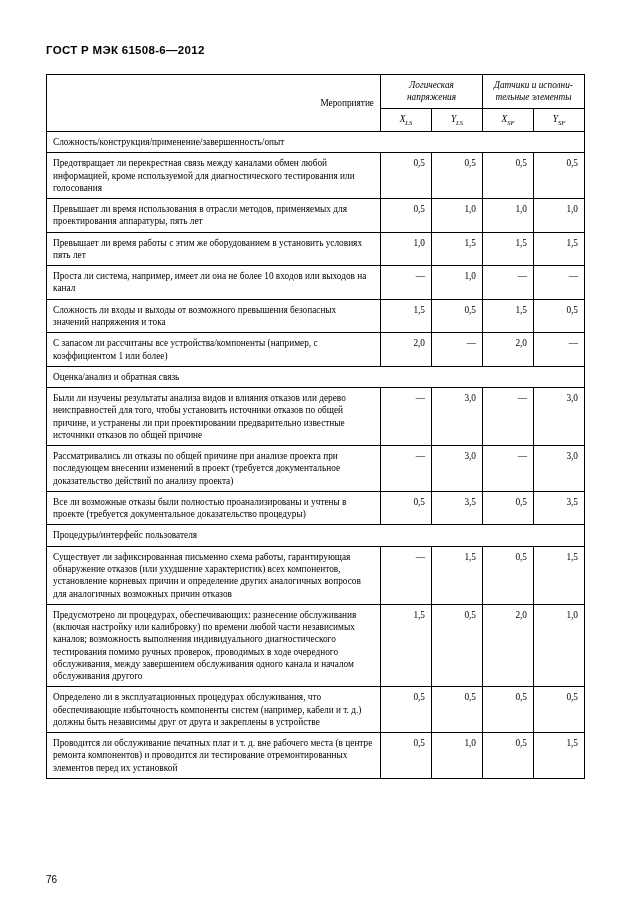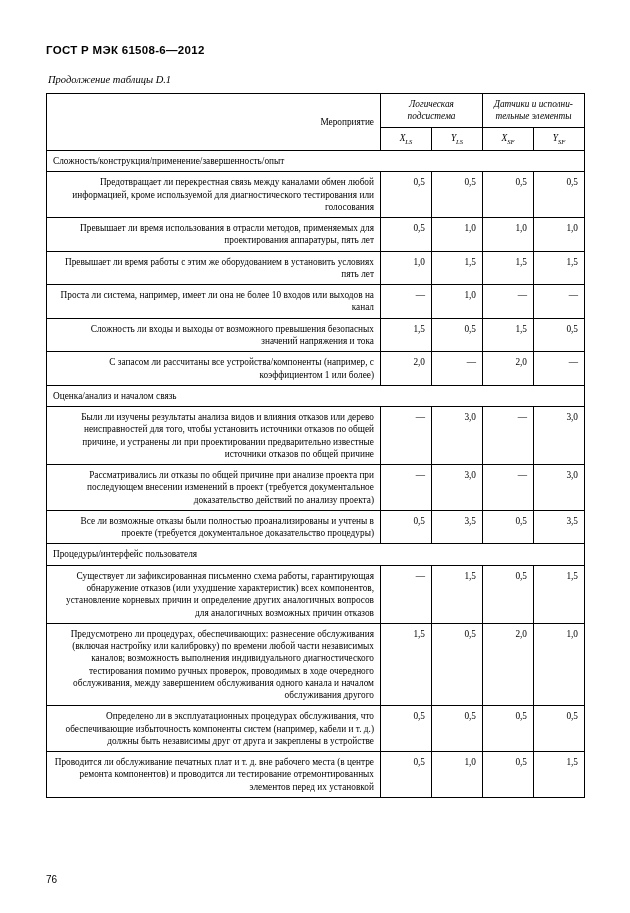--- a/index.html
+++ b/index.html
@@ -74,21 +74,21 @@
   }
   .hdr-sym sub {
     font-size: 6.6px;
     font-style: italic;
   }
   .section-row td {
     font-size: 9.3px;
     padding: 5px 6px 5px 6px;
   }
   .measure {
-    text-align: right;
+    text-align: left;
     hyphens: manual;
   }
   .val {
     text-align: right;
     vertical-align: top;
     font-size: 9.3px;
     padding-top: 4px;
   }
   .footer {
     position: absolute;
@@ -100,36 +100,35 @@
   .colw-m { width: 334px; }
   .colw-v { width: 51px; }
 </style>
 </head>
 <body>
 
 <div class="page">
 
   <div class="header">ГОСТ Р МЭК 61508-6—2012</div>
 
-  <div class="subtitle">Продолжение таблицы D.1</div>
 
   <table class="doc">
     <colgroup>
       <col class="colw-m">
       <col class="colw-v">
       <col class="colw-v">
       <col class="colw-v">
       <col class="colw-v">
     </colgroup>
     <thead>
       <tr>
         <td rowspan="2" class="hdr-main">Мероприятие</td>
         <td colspan="2" class="hdr-group">
           <span>Логическая</span><br>
-          <span>подсистема</span>
+          <span>напряжения</span>
         </td>
         <td colspan="2" class="hdr-group">
           <span>Датчики и исполни-</span><br>
           <span>тельные элементы</span>
         </td>
       </tr>
       <tr>
         <td class="hdr-sym"><i>X</i><sub>LS</sub></td>
         <td class="hdr-sym"><i>Y</i><sub>LS</sub></td>
         <td class="hdr-sym"><i>X</i><sub>SF</sub></td>
@@ -178,21 +177,21 @@
       </tr>
       <tr>
         <td class="measure">С запасом ли рассчитаны все устройства/компоненты (например, с коэффициентом 1 или более)</td>
         <td class="val">2,0</td>
         <td class="val">—</td>
         <td class="val">2,0</td>
         <td class="val">—</td>
       </tr>
 
       <tr class="section-row">
-        <td colspan="5">Оценка/анализ и началом связь</td>
+        <td colspan="5">Оценка/анализ и обратная связь</td>
       </tr>
       <tr>
         <td class="measure">Были ли изучены результаты анализа видов и влияния отказов или дерево неисправностей для того, чтобы установить источники отказов по общей причине, и устранены ли при проектировании предварительно известные источники отказов по общей причине</td>
         <td class="val">—</td>
         <td class="val">3,0</td>
         <td class="val">—</td>
         <td class="val">3,0</td>
       </tr>
       <tr>
         <td class="measure">Рассматривались ли отказы по общей причине при анализе проекта при последующем внесении изменений в проект (требуется документальное доказательство действий по анализу проекта)</td>

